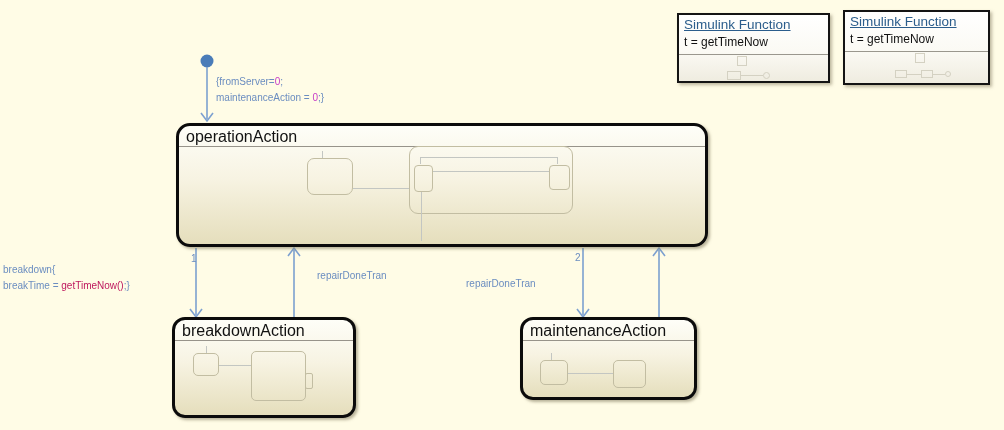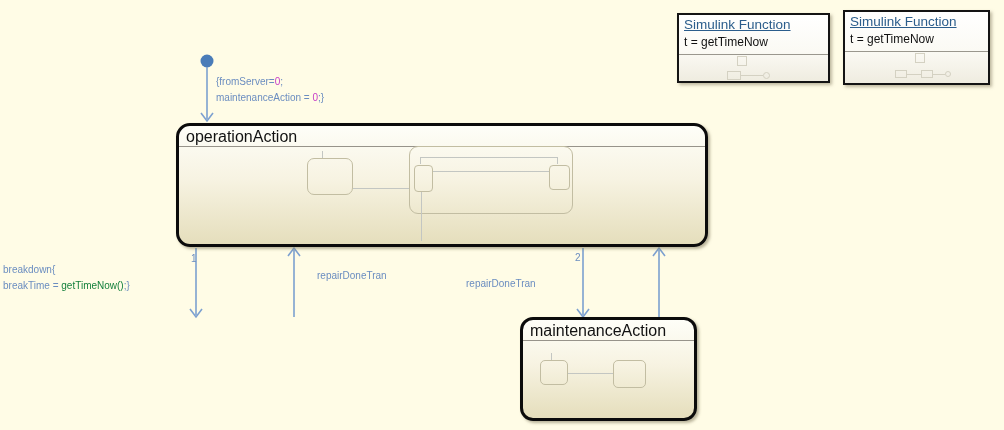--- a/index.html
+++ b/index.html
@@ -52,21 +52,21 @@
   .sg-rect   { position: absolute; border: 1px solid #d4d1c2; }
   .sg-circle { position: absolute; border: 1px solid #d4d1c2; border-radius: 50%; }
   .sg-line   { position: absolute; height: 1px; background: #d4d1c2; }
 
   
   .tlabel {
     position: absolute; font-size: 10px; line-height: 16px;
     color: #6B8DC0; white-space: nowrap; z-index: 20;
   }
   .tok-num { color: #C73BC7; }
-  .tok-fn  { color: #15803d; margin-top: 48px; }
+  .tok-fn  { color: #be185d; margin-top: 48px; }
 </style>
 </head>
 <body>
 
 <div class="canvas">
 
   <svg class="wires">
     <g>
       <circle cx="207" cy="61" r="6.5"></circle>
       <line x1="207" y1="67" x2="207" y2="119"></line>
@@ -101,22 +101,33 @@
       <div class="g-hline" style="left:241px; top:31px; width:137px;"></div>
       <div class="g-vline" style="left:241px; top:31px; height:7px;"></div>
       <div class="g-vline" style="left:378px; top:31px; height:7px;"></div>
       <div class="g-rect" style="left:235px; top:39px; width:19px; height:27px; border-radius:4px;"></div>
       <div class="g-rect" style="left:370px; top:39px; width:21px; height:25px; border-radius:4px;"></div>
       <div class="g-hline" style="left:254px; top:45px; width:116px;"></div>
       <div class="g-vline" style="left:242px; top:66px; height:49px;"></div>
     </div>
   </div>
 
+  <div class="state" style="left:172px; top:317px; width:184px; height:101px; border-radius:13px;">
+    <div class="state-title">breakdownAction</div>
+    <div class="state-sep"></div>
+    <div class="ghost" style="inset:0;">
+      <div class="g-vline" style="left:31px; top:26px; height:7px;"></div>
+      <div class="g-rect" style="left:18px; top:33px; width:26px; height:23px; border-radius:5px;"></div>
+      <div class="g-hline" style="left:44px; top:45px; width:32px;"></div>
+      <div class="g-rect" style="left:76px; top:31px; width:55px; height:50px; border-radius:5px;"></div>
+      <div class="g-rect" style="left:130px; top:53px; width:8px; height:16px; border-radius:2px;"></div>
+    </div>
+  </div>
 
-  <div class="state" style="left:520px; top:317px; width:177px; height:104px; border-radius:13px;">
+  <div class="state" style="left:520px; top:317px; width:177px; height:83px; border-radius:13px;">
     <div class="state-title">maintenanceAction</div>
     <div class="state-sep"></div>
     <div class="ghost" style="inset:0;">
       <div class="g-vline" style="left:28px; top:33px; height:7px;"></div>
       <div class="g-rect" style="left:17px; top:40px; width:28px; height:25px; border-radius:5px;"></div>
       <div class="g-hline" style="left:45px; top:53px; width:45px;"></div>
       <div class="g-rect" style="left:90px; top:40px; width:33px; height:28px; border-radius:5px;"></div>
     </div>
   </div>
 

